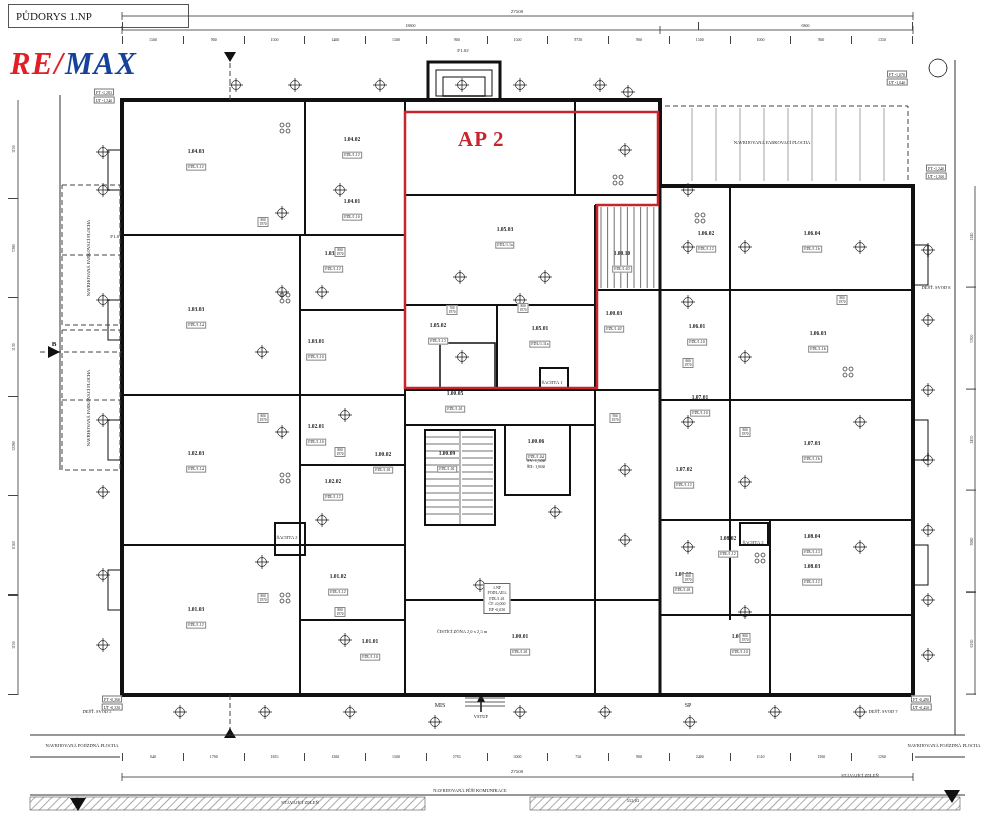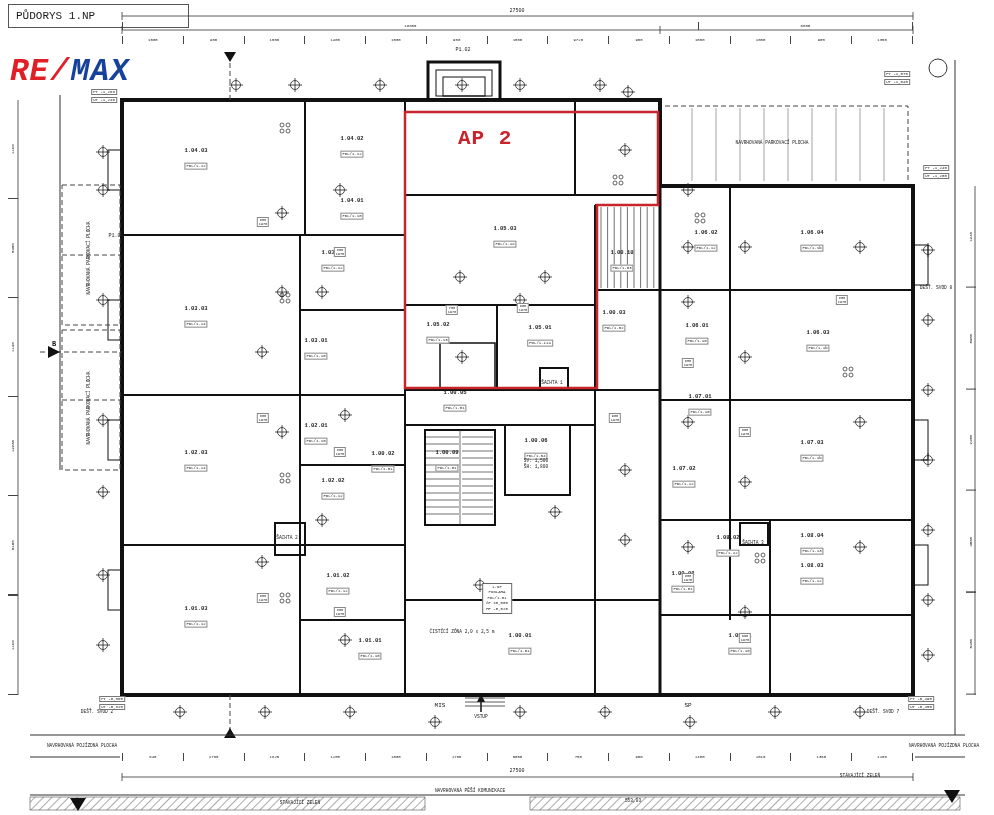--- a/index.html
+++ b/index.html
@@ -1,20 +1,20 @@
 <!DOCTYPE html>
 <html><head>
 <meta charset="utf-8">
 <style>
   html,body{margin:0;padding:0;background:#fff}
   .canvas{position:relative;width:994px;height:815px;background:#ffffff;overflow:hidden;
-          font-family:Liberation Mono, monospace;color:#1a1a1a}
+          font-family:Liberation Serif, serif;color:#1a1a1a}
   .titlebox{position:absolute;left:8px;top:4px;width:172px;height:22px;border:1px solid #555;
             display:flex;align-items:center;padding-left:7px;font-size:11px;background:#fff}
-  .logo{position:absolute;left:10px;top:56px;font-size:31px;font-weight:bold;font-style:italic;letter-spacing:1px;line-height:1}
+  .logo{position:absolute;left:10px;top:48px;font-size:31px;font-weight:bold;font-style:italic;letter-spacing:1px;line-height:1}
   .logo .slash{padding:0 1px}
   svg.plan{position:absolute;left:0;top:0}
   .layer{position:absolute;left:0;top:0;width:994px;height:815px;pointer-events:none}
   .room{position:absolute;transform:translate(-50%,-50%);text-align:center;line-height:1.15;white-space:nowrap}
   .room .rid{display:block;font-size:5.5px;font-weight:bold}
   .room .rsub{display:inline-block;font-size:4px;border:1px solid #888;padding:0 1px;background:#fff}
   .ann{position:absolute;font-size:4.5px;white-space:nowrap;transform:translate(-50%,-50%)}
   .ann.tag{border:1px solid #777;background:#fff;font-size:4px;padding:0 1px}
   .door{position:absolute;transform:translate(-50%,-50%);border:1px solid #888;background:#fff;text-align:center;line-height:1.15}
   .door span{display:block;font-size:3.5px;padding:0 1px}

